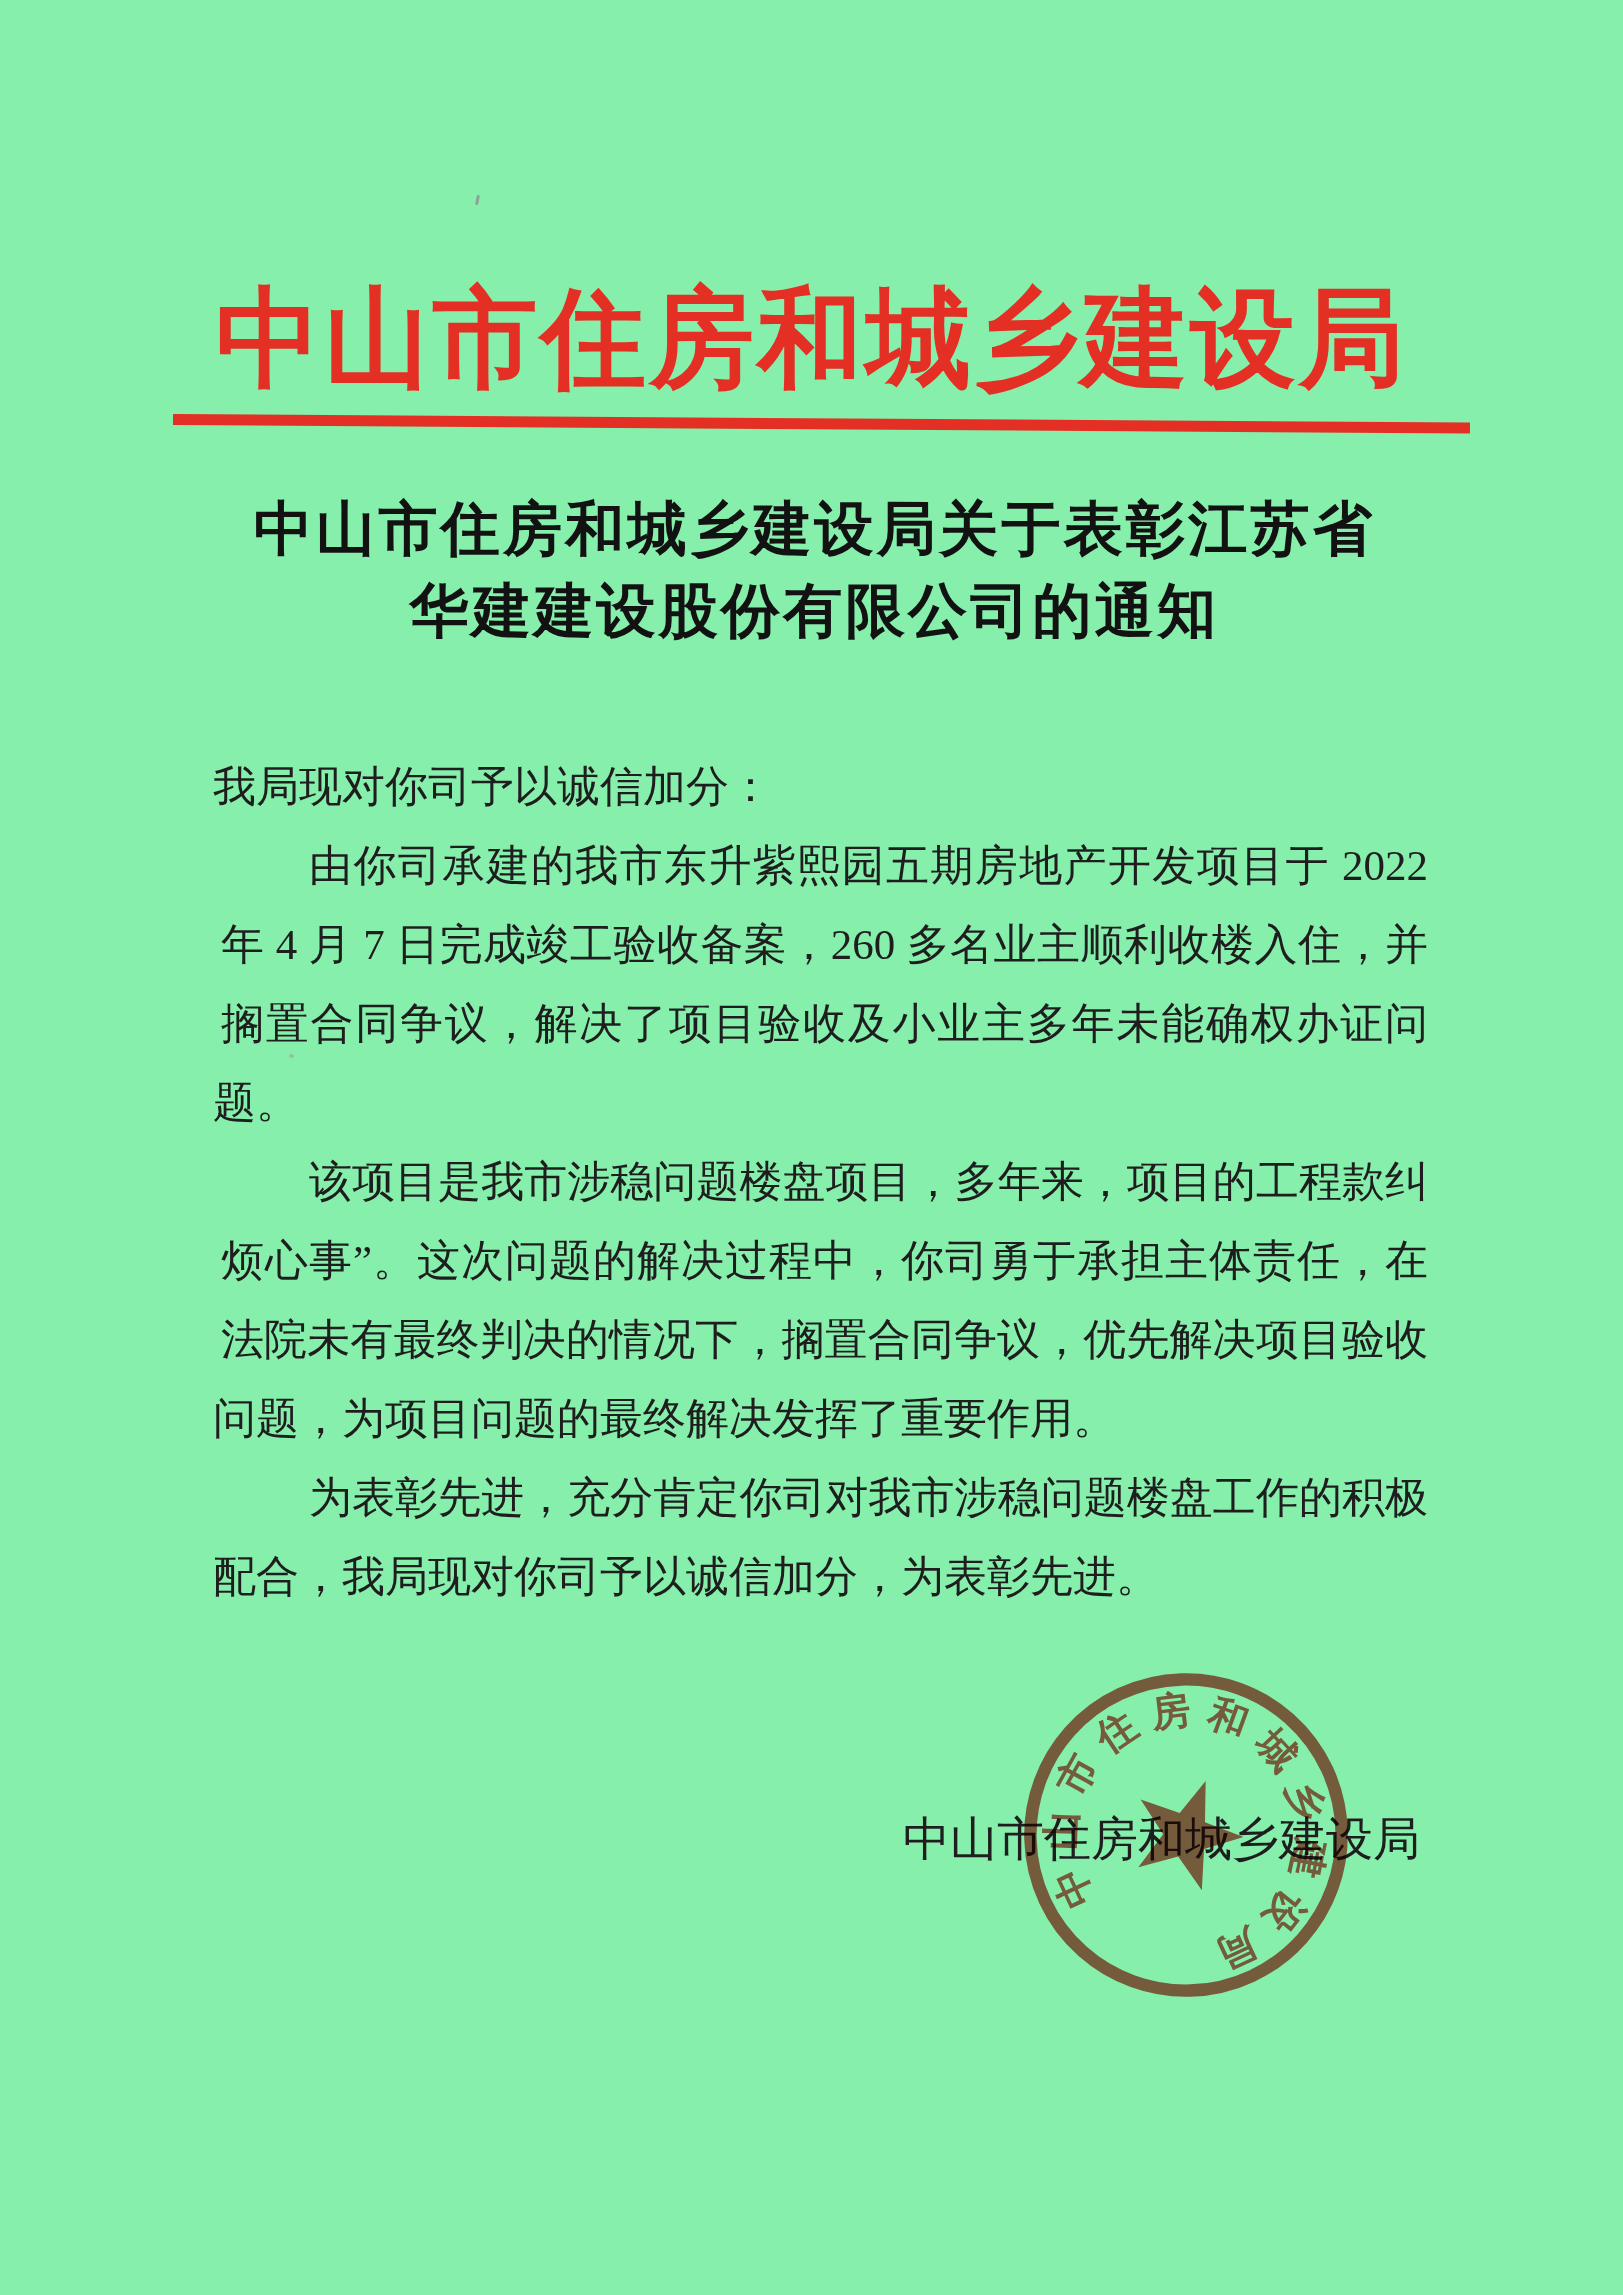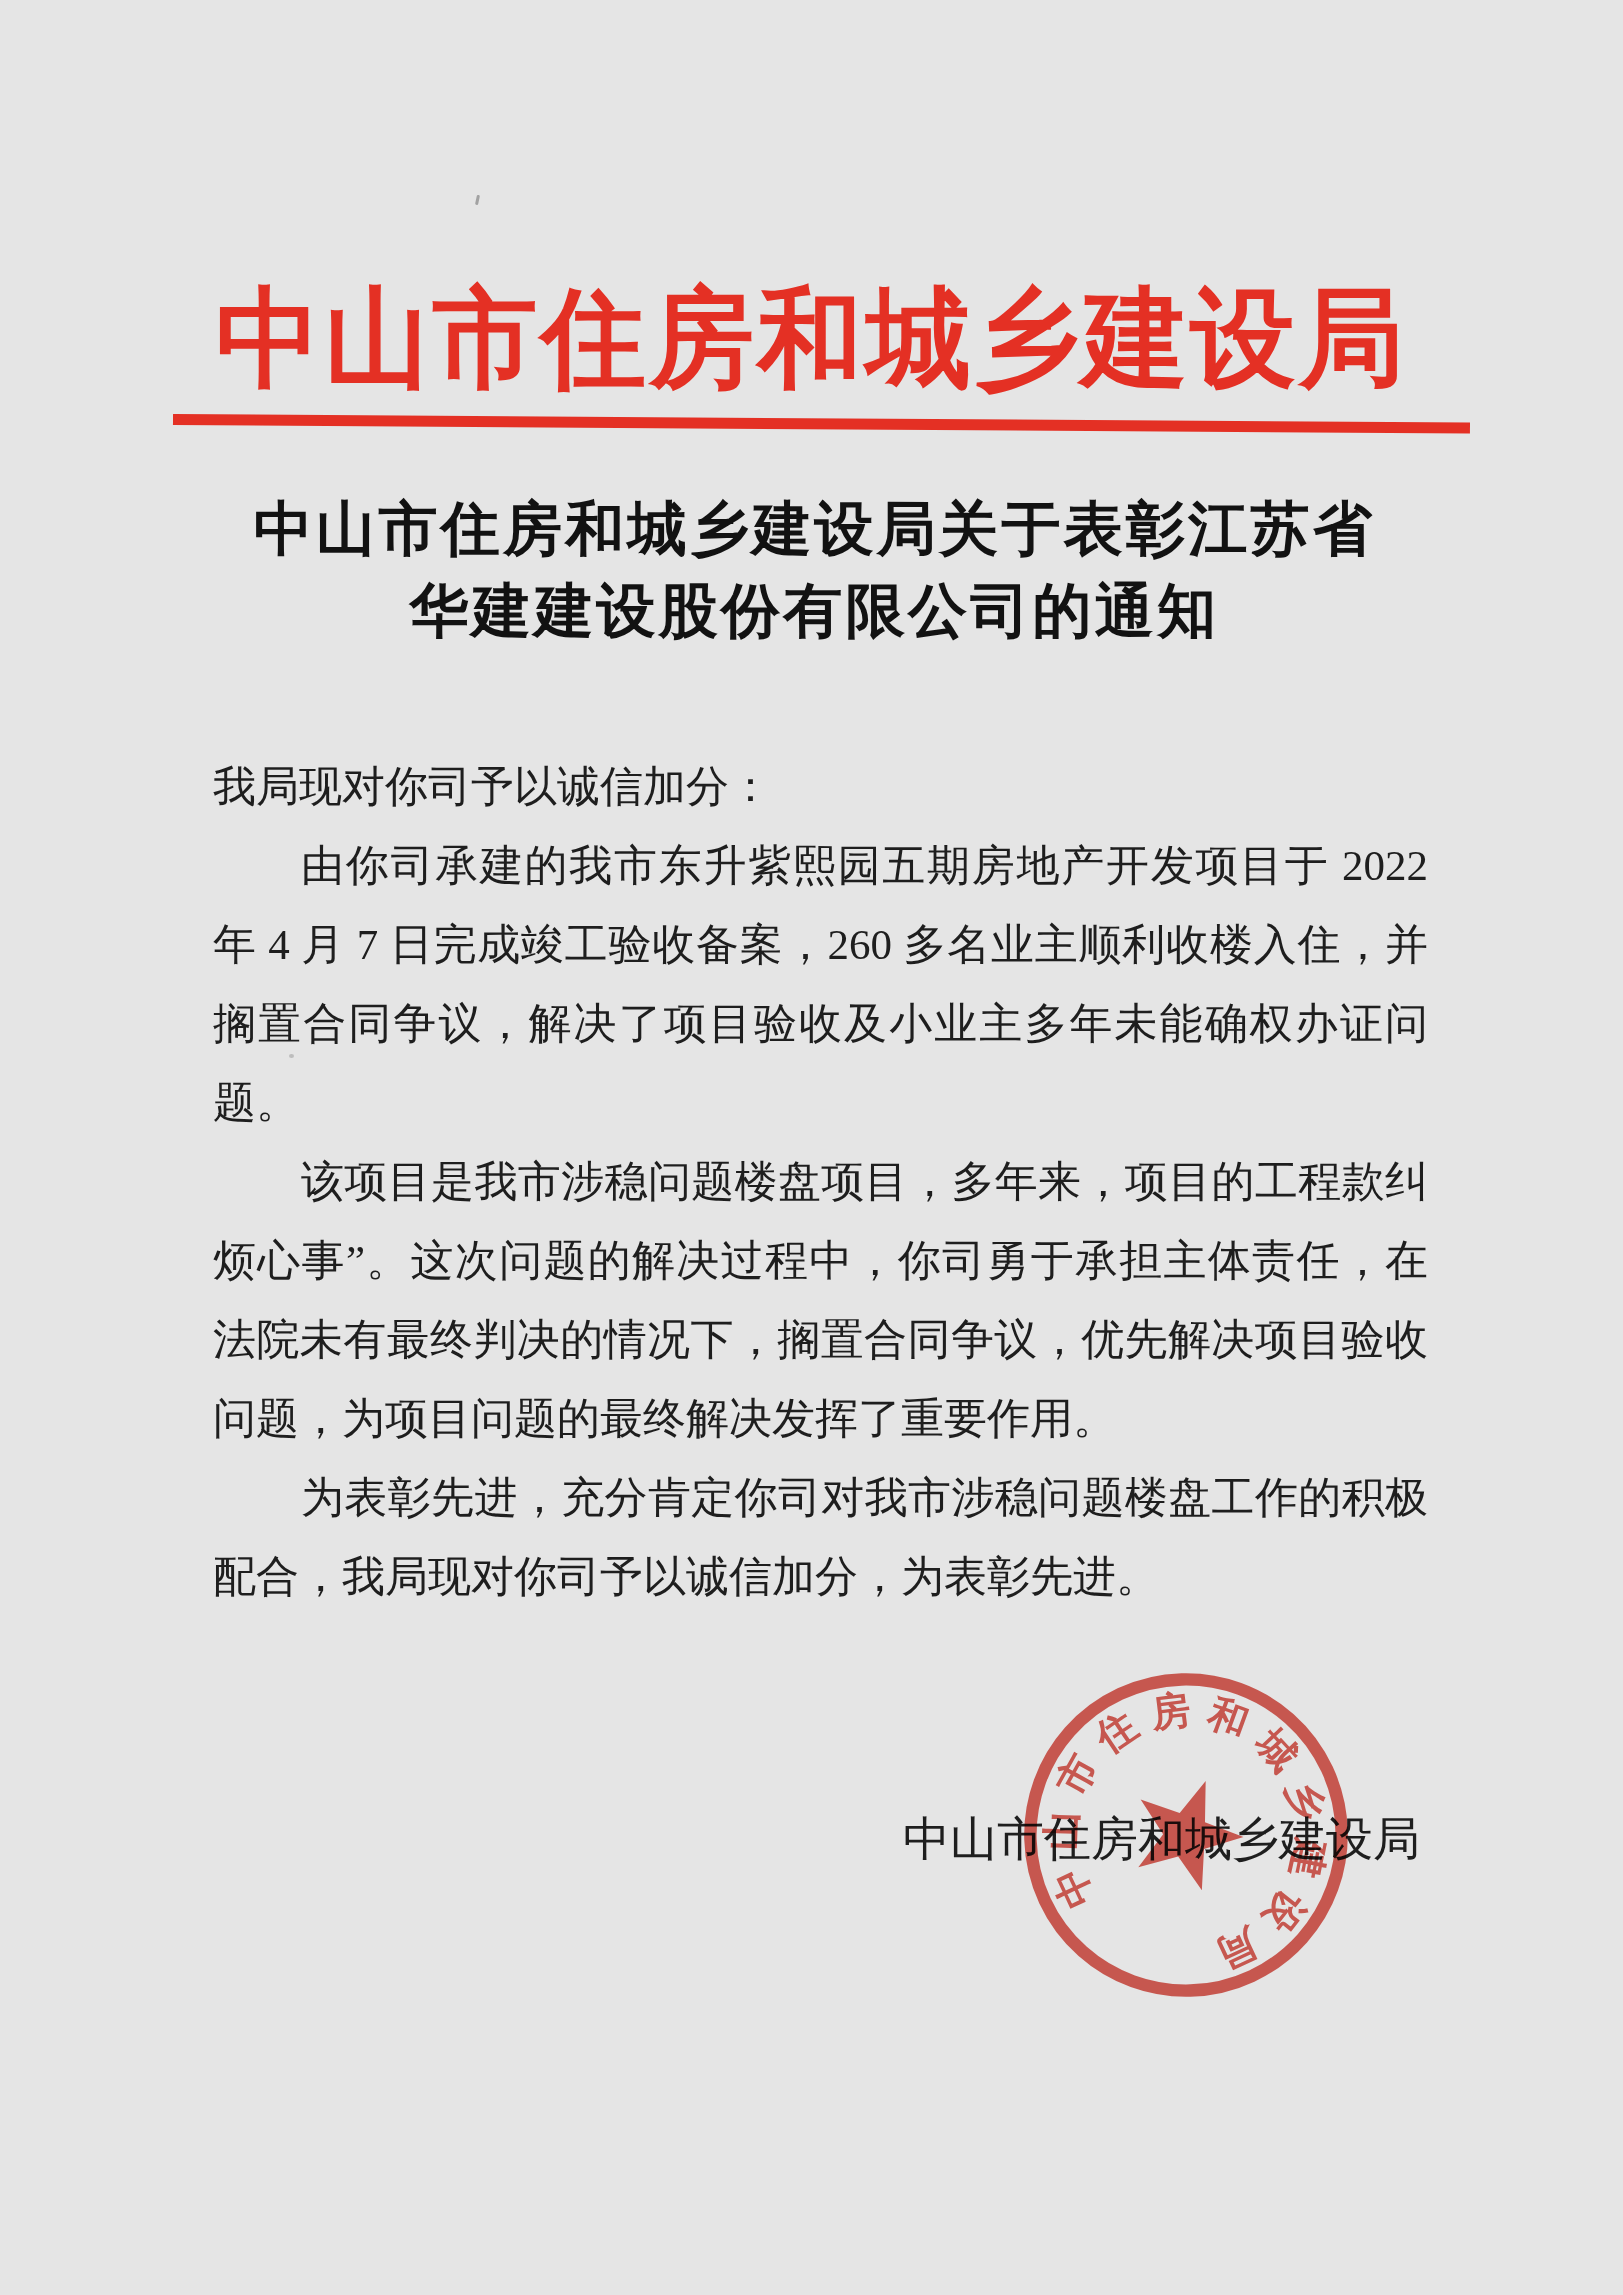--- a/index.html
+++ b/index.html
@@ -8,21 +8,21 @@
     --seal-red: #d94b41;
     --title-black: #121212;
     --body-black: #1e1e1e;
   }
   * { margin: 0; padding: 0; box-sizing: border-box; }
   html, body { background: #9a9a9a; }
   .page {
     position: relative;
     width: 1623px;
     height: 2295px;
-    background: #e5e5e5;
+    background: #86efac;
     overflow: hidden;
     font-family: "Liberation Serif", "DejaVu Serif", serif;
   }
 
   
   .org-name {
     position: absolute;
     top: 281px; left: 0; right: 0;
     text-align: center;
     font-size: 105px;
@@ -70,20 +70,21 @@
     line-height: 79px;
     white-space: nowrap;
     overflow: visible;
   }
   .line.jfull {
     white-space: normal;
     text-align: justify;
     text-align-last: justify;
     text-justify: inter-character;
     overflow: hidden;
+    margin-left: 8px;
   }
   .line.indent { text-indent: 88px; }
 
   
   .sig-org {
     position: absolute;
     top: 1816px; right: 203px;
     font-size: 47px;
     line-height: 47px;
     color: var(--body-black);

